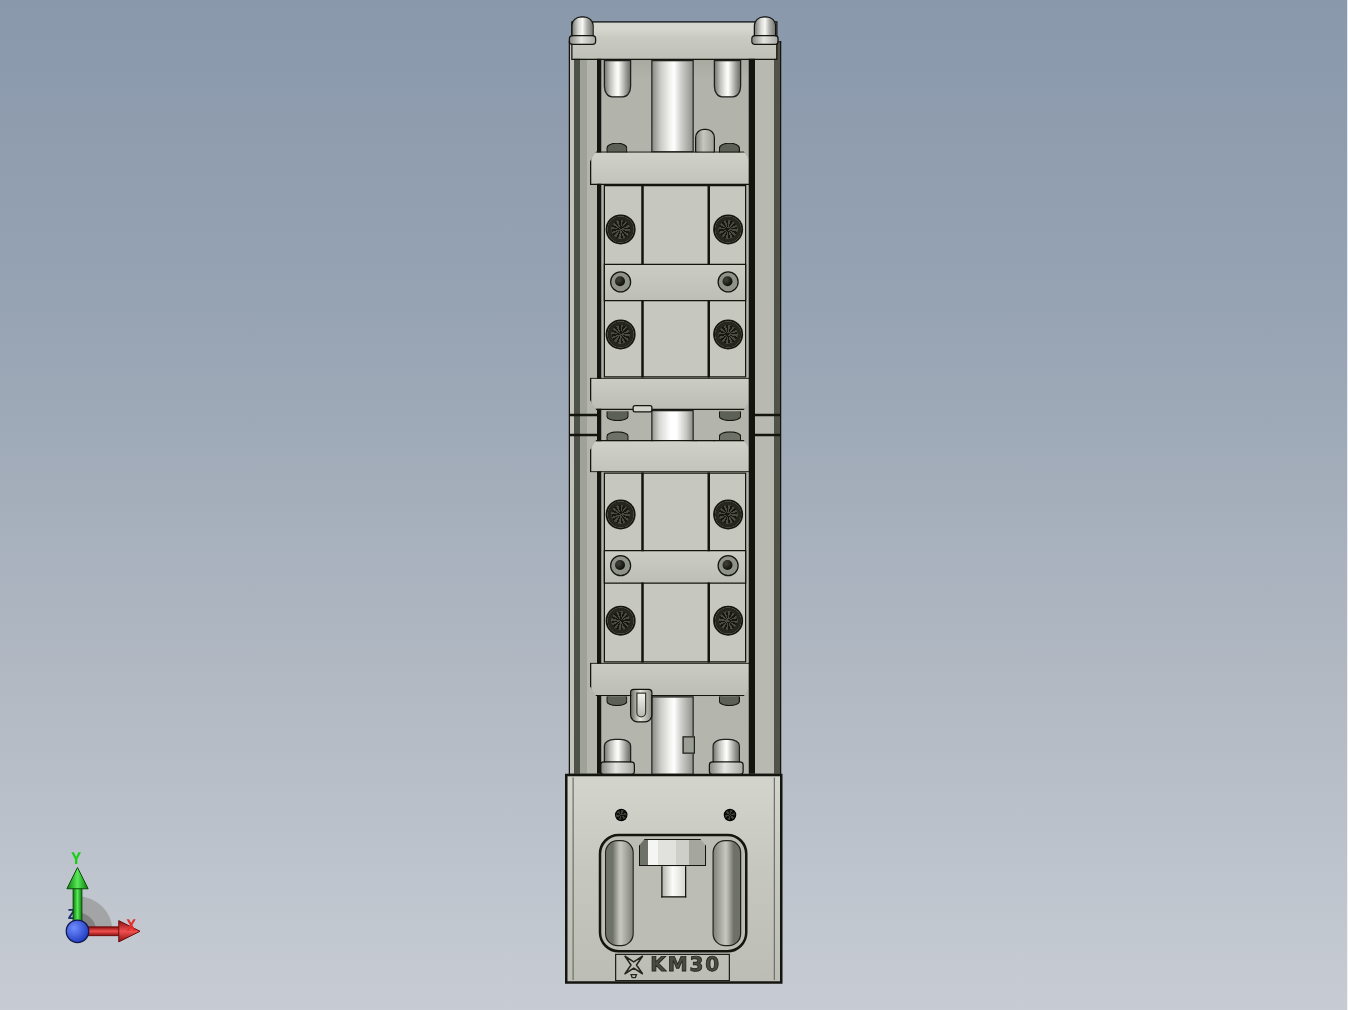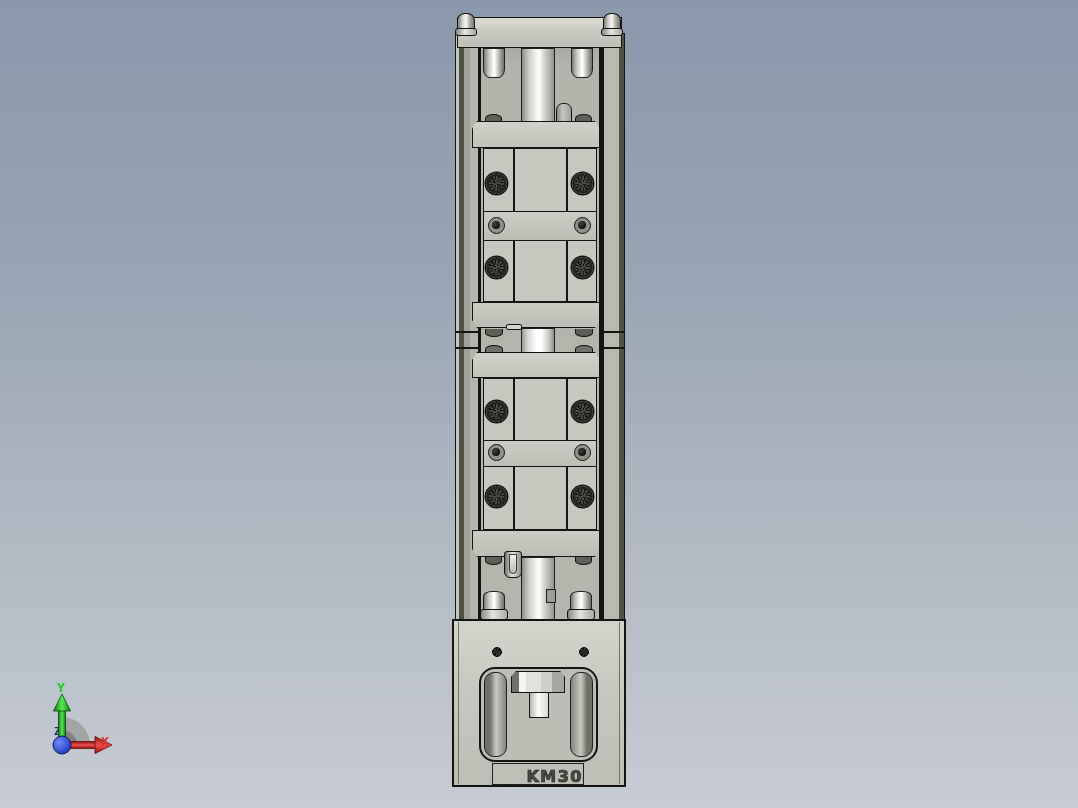--- a/index.html
+++ b/index.html
@@ -30,21 +30,21 @@
   .socket-screw::after{content:"";position:absolute;left:3px;top:3px;width:8px;height:8px;border-radius:50%;
     background:radial-gradient(circle at 35% 35%,#3a3a34 15%,#100f0a 70%);}
   .mini-screw{width:10px;height:10px;border-radius:50%;
     background:repeating-conic-gradient(#3f3f39 0 30deg,#11110b 30deg 60deg);border:1px solid #000;}
   .pin{background:linear-gradient(90deg,#7e7e7a,#d8d8d4 30%,#f7f7f3 50%,#b0b0ac 72%,#767672);
     border:1px solid #15150f;border-radius:45% 45% 10% 10%/40% 40% 8% 8%;}
   .collar{background:linear-gradient(90deg,#8a8a86,#e4e4e0 45%,#a9a9a5);border:1px solid #15150f;border-radius:3px;}
   .pillar{background:linear-gradient(90deg,#6e7168 0 5px,#b9bab2 10px,#c6c7bf 55%,#82857b);border:1px solid #20201c;border-radius:10px;}
   .tab{background:#d2d3cb;border:1px solid #15150f;border-radius:2px;}
   
-  .brand-plate{border:1.5px solid #20201c;display:flex;align-items:flex-end;justify-content:center;gap:5px;flex-direction:column;}
+  .brand-plate{border:1.5px solid #20201c;display:flex;align-items:flex-start;justify-content:center;gap:5px;}
   .brand-text{font-weight:bold;font-size:16px;letter-spacing:1.5px;color:#4a4b43;
     -webkit-text-stroke:0.7px #26261f;line-height:1;}
   
   .axis-label{position:absolute;font-family:"DejaVu Sans Mono",monospace;font-weight:bold;font-size:13px;}
 </style>
 </head>
 <body>
 
 <div id="stage">
 

